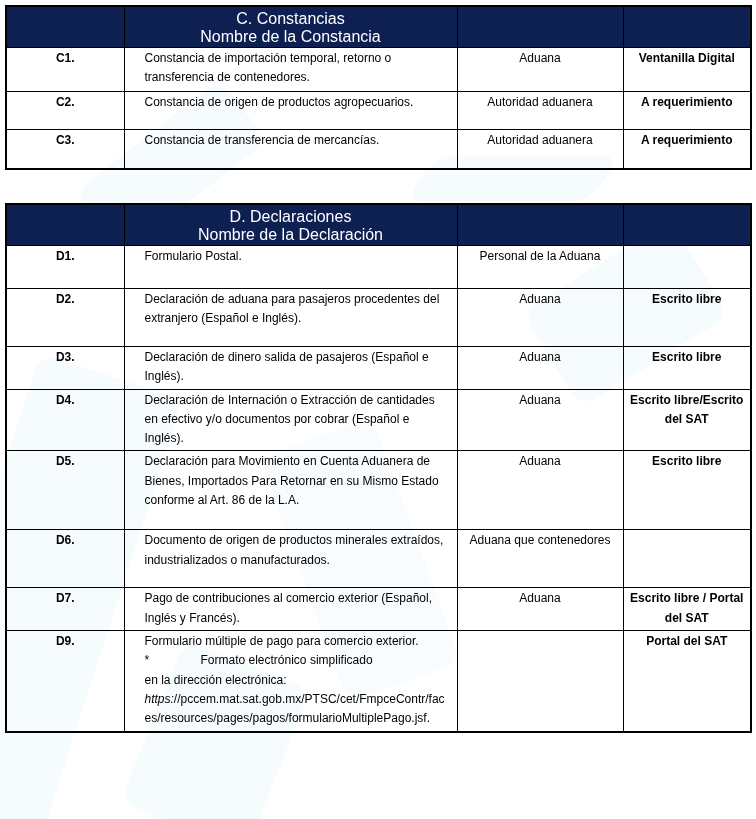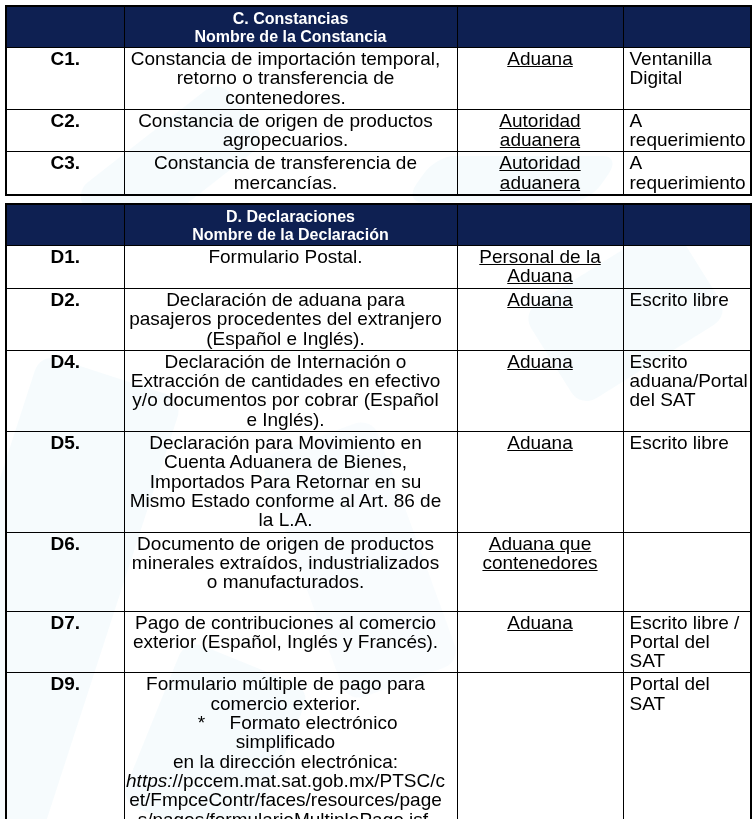--- a/index.html
+++ b/index.html
@@ -21,29 +21,29 @@
   table{
     border-collapse:collapse;table-layout:fixed;width:745px;
     position:absolute;left:5px;z-index:1;border:2px solid #000;
   }
   .tbl-c{top:5px;}
   .tbl-d{top:203px;}
   col.w1{width:118px;} col.w2{width:333px;} col.w3{width:166px;} col.w4{width:128px;}
 
   th,td{border:1px solid #000;vertical-align:top;}
   thead th{
-    background:#0e2052;color:#fff;font-weight:bold;
+    background:#0e2052;color:#fff;font-weight:normal;
     font-size:16px;line-height:17.5px;text-align:center;
     height:34px;padding:3px 2px 2px;margin-left:16px;
   }
-  td{font-size:19px;line-height:19.3px;padding:1px 4px 2px;}
+  td{font-size:12px;line-height:19.3px;padding:1px 4px 2px;}
   .col-code{font-weight:bold;text-align:center;}
-  .col-name{text-align:center;padding-left:0;padding-right:10px;}
-  .col-auth{text-align:center;padding-right:4px;text-decoration:underline;}
-  .col-format{padding-left:6px;padding-right:6px;}
+  .col-name{text-align:left;padding-left:20px;padding-right:10px;}
+  .col-auth{text-align:center;padding-right:4px;}
+  .col-format{text-align:center;padding-left:6px;padding-right:6px;font-weight:bold;}
   .note-star{display:inline-block;width:56px;}
   .url-line{word-break:break-all;}
   i{font-style:italic;}
 
   
   .tbl-c tbody tr:nth-child(1){height:44px;}
   .tbl-c tbody tr:nth-child(2){height:38px;}
   .tbl-c tbody tr:nth-child(3){height:39px;}
   .tbl-d tbody tr:nth-child(1){height:43px;}
   .tbl-d tbody tr:nth-child(2){height:58px;}
@@ -132,24 +132,30 @@
         <td class="col-auth">Personal de la Aduana</td>
         <td class="col-format"></td>
       </tr>
       <tr>
         <td class="col-code">D2.</td>
         <td class="col-name">Declaración de aduana para pasajeros procedentes del extranjero (Español e Inglés).</td>
         <td class="col-auth">Aduana</td>
         <td class="col-format">Escrito libre</td>
       </tr>
       <tr>
+        <td class="col-code">D3.</td>
+        <td class="col-name">Declaración de dinero salida de pasajeros (Español e Inglés).</td>
+        <td class="col-auth">Aduana</td>
+        <td class="col-format">Escrito libre</td>
+      </tr>
+      <tr>
         <td class="col-code">D4.</td>
         <td class="col-name">Declaración de Internación o Extracción de cantidades en efectivo y/o documentos por cobrar (Español e Inglés).</td>
         <td class="col-auth">Aduana</td>
-        <td class="col-format">Escrito aduana/Portal del SAT</td>
+        <td class="col-format">Escrito libre/Escrito del SAT</td>
       </tr>
       <tr>
         <td class="col-code">D5.</td>
         <td class="col-name">Declaración para Movimiento en Cuenta Aduanera de Bienes, Importados Para Retornar en su Mismo Estado conforme al Art. 86 de la L.A.</td>
         <td class="col-auth">Aduana</td>
         <td class="col-format">Escrito libre</td>
       </tr>
       <tr>
         <td class="col-code">D6.</td>
         <td class="col-name">Documento de origen de productos minerales extraídos, industrializados o manufacturados.</td>

